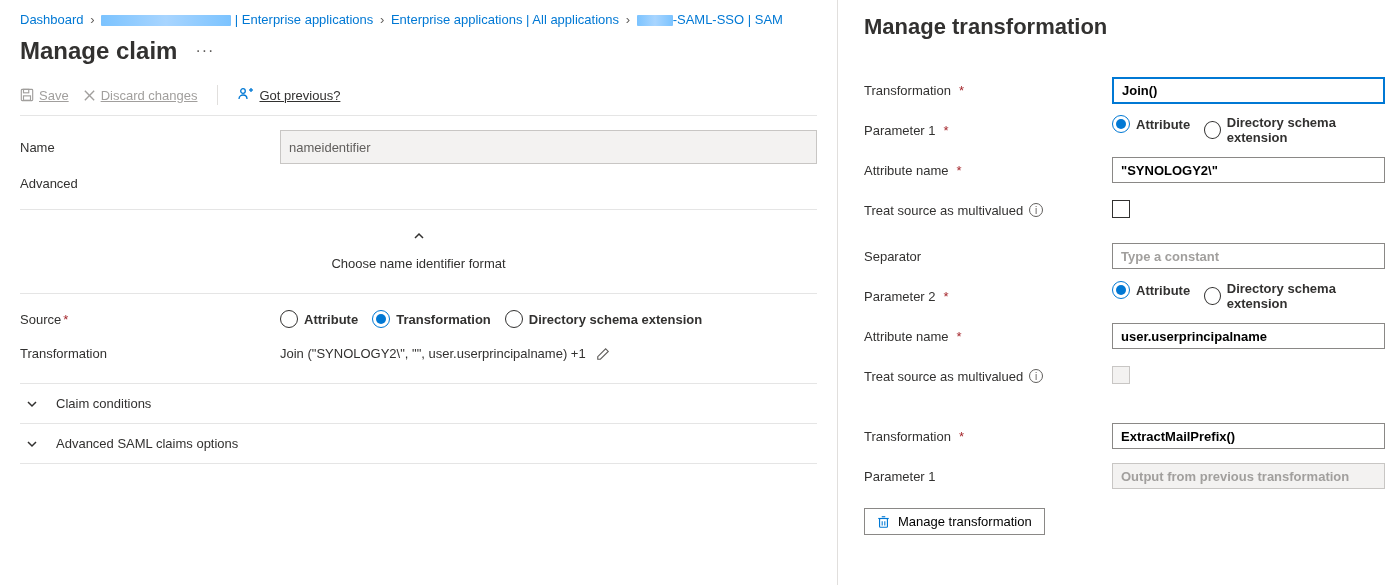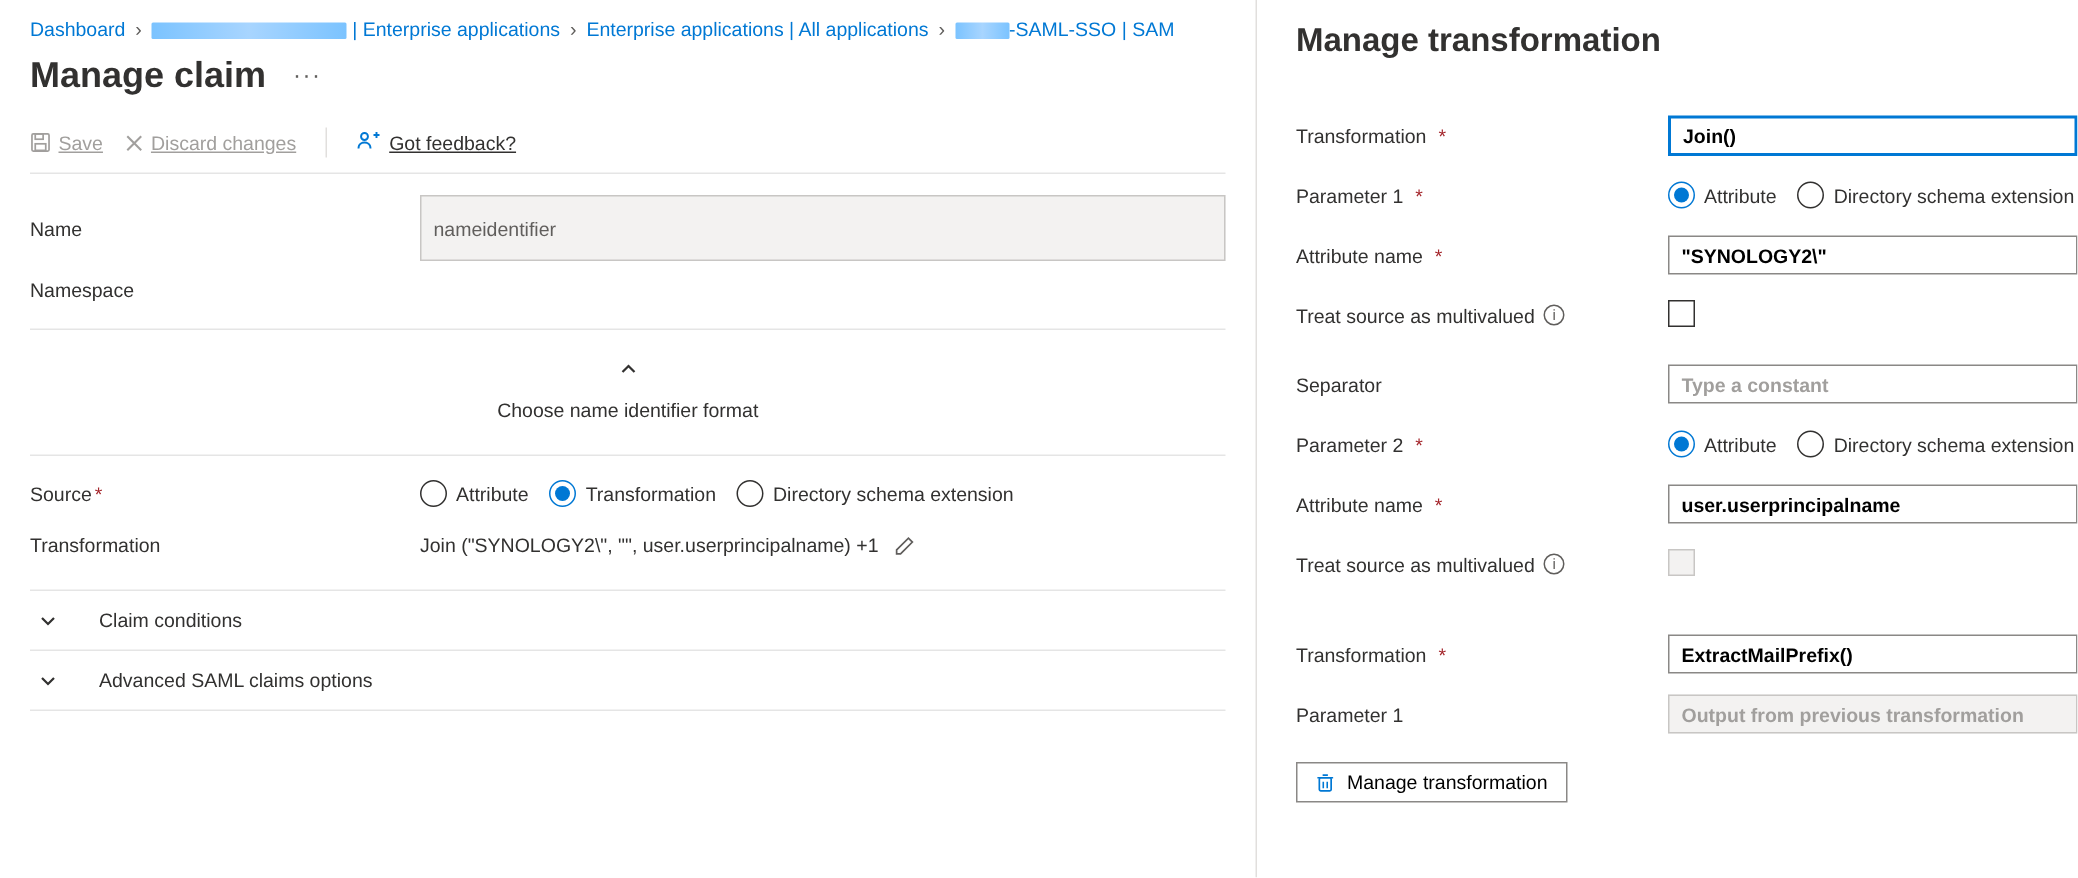--- a/index.html
+++ b/index.html
@@ -72,56 +72,56 @@
   .form-row.first { margin-top: 14px; }
   .form-label {
     width: 250px;
     font-size: 13px;
     color: #323130;
   }
   .req { color: #a4262c; margin-left: 2px;}
   .form-input {
     flex: 1;
     border: 1px solid #8a8886;
-    height: 44px;
+    height: 34px;
     padding: 0 8px;
     font-size: 13px;
     font-family: inherit;
     color: #323130;
   }
   .form-input.readonly {
     background: #f3f2f1;
     color: #605e5c;
     border-color: #c8c6c4;
   }
   .section-toggle {
     display: flex;
     align-items: center;
     gap: 14px;
     margin-top: 20px;
     font-size: 13px;
     color: #323130;
     flex-direction: column;
   }
   .chev { width: 12px; display:inline-block; text-align:center; }
-  .radio-group { display: flex; align-items: flex-end; gap: 14px; }
+  .radio-group { display: flex; align-items: flex-start; gap: 14px; font-weight: bold; }
   .radio { display: flex; align-items: center; gap: 6px; font-size: 13px; }
   .radio-circle {
     width: 18px; height: 18px; border-radius: 50%;
     border: 1px solid #323130; display:flex; align-items:center; justify-content:center;
   }
   .radio-circle.selected { border-color: #0078d4; }
   .radio-dot { width: 10px; height: 10px; border-radius:50%; background:#0078d4; }
   .transform-text {
     display: flex; align-items: center; gap: 10px; font-size: 13px; color: #323130;
   }
   .pencil-icon { color: #605e5c; font-size:14px; }
   .hr2 { border: none; border-top: 1px solid #e5e5e5; margin: 22px 0 0 0; }
   .expander-row {
-    display: flex; align-items: center; gap: 28px;
+    display: flex; align-items: center; gap: 18px;
     padding: 12px 0 12px 6px;
     border-bottom: 1px solid #e5e5e5;
     font-size: 13px;
   }
   
   .right-title {
     font-size: 22px;
     font-weight: 600;
     margin-bottom: 32px;
   }
@@ -212,33 +212,33 @@
     <div class="divider"></div>
     <div class="tool feedback">
       <span class="icon">
         <svg width="16" height="16" viewBox="0 0 16 16">
             <circle cx="5" cy="4" r="2.3" fill="none" stroke="#0078d4" stroke-width="1.3"></circle>
             <path d="M1 12 C1 8.5 4 8 5 8 C6 8 9 8.5 9 12" fill="none" stroke="#0078d4" stroke-width="1.3"></path>
             <line x1="11" y1="3" x2="15" y2="3" stroke="#0078d4" stroke-width="1.3"></line>
             <line x1="13" y1="1" x2="13" y2="5" stroke="#0078d4" stroke-width="1.3"></line>
           </svg>
       </span>
-      <span>Got feedback?</span>
+      <span>Got previous?</span>
     </div>
   </div>
 
   <hr class="hr">
 
   <div class="form-row first">
     <div class="form-label">Name</div>
     <input class="form-input readonly" readonly="" value="nameidentifier" style="">
   </div>
 
   <div class="form-row">
-    <div class="form-label">Namespace</div>
+    <div class="form-label">Advanced</div>
   </div>
 
   <hr class="hr" style="margin-top:18px">
 
   <div class="section-toggle">
     <span class="chev">
       <svg width="12" height="12" viewBox="0 0 12 12">
           <polyline points="2,8 6,4 10,8" fill="none" stroke="#323130" stroke-width="1.5"></polyline>
         </svg>
     </span>

